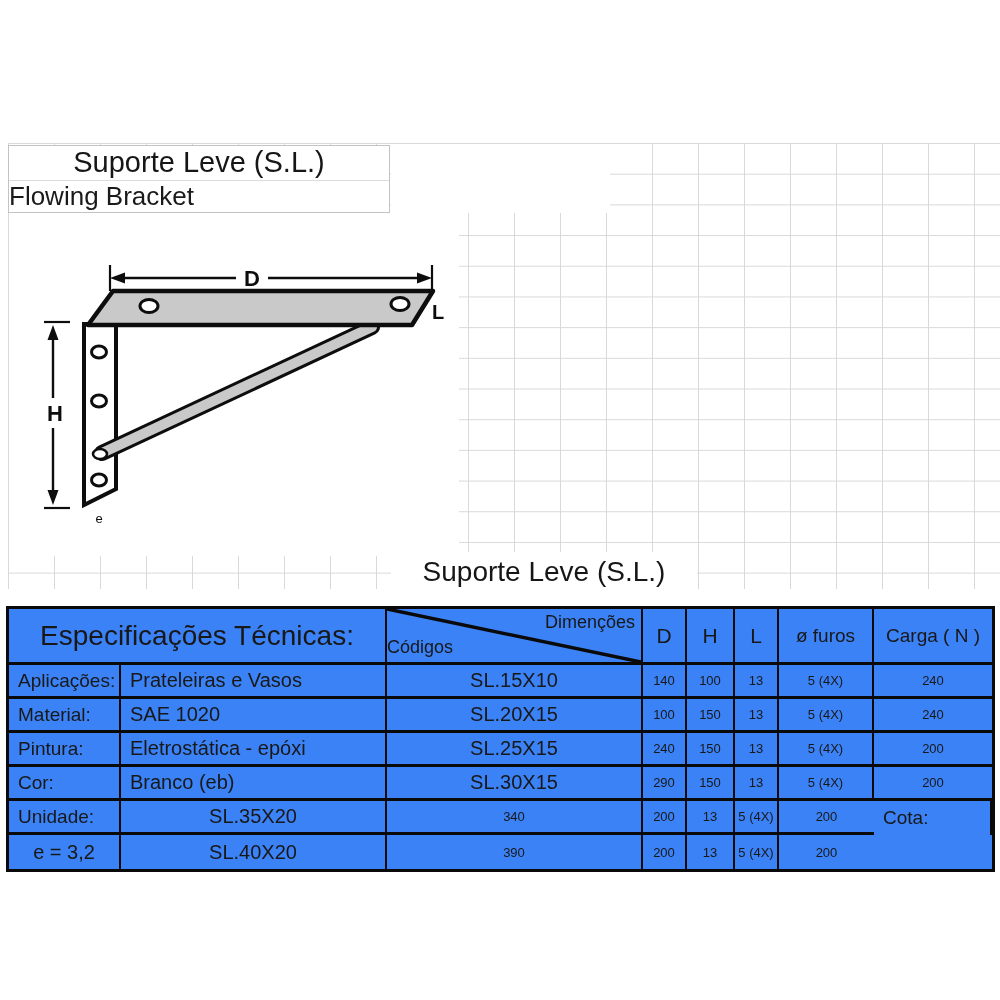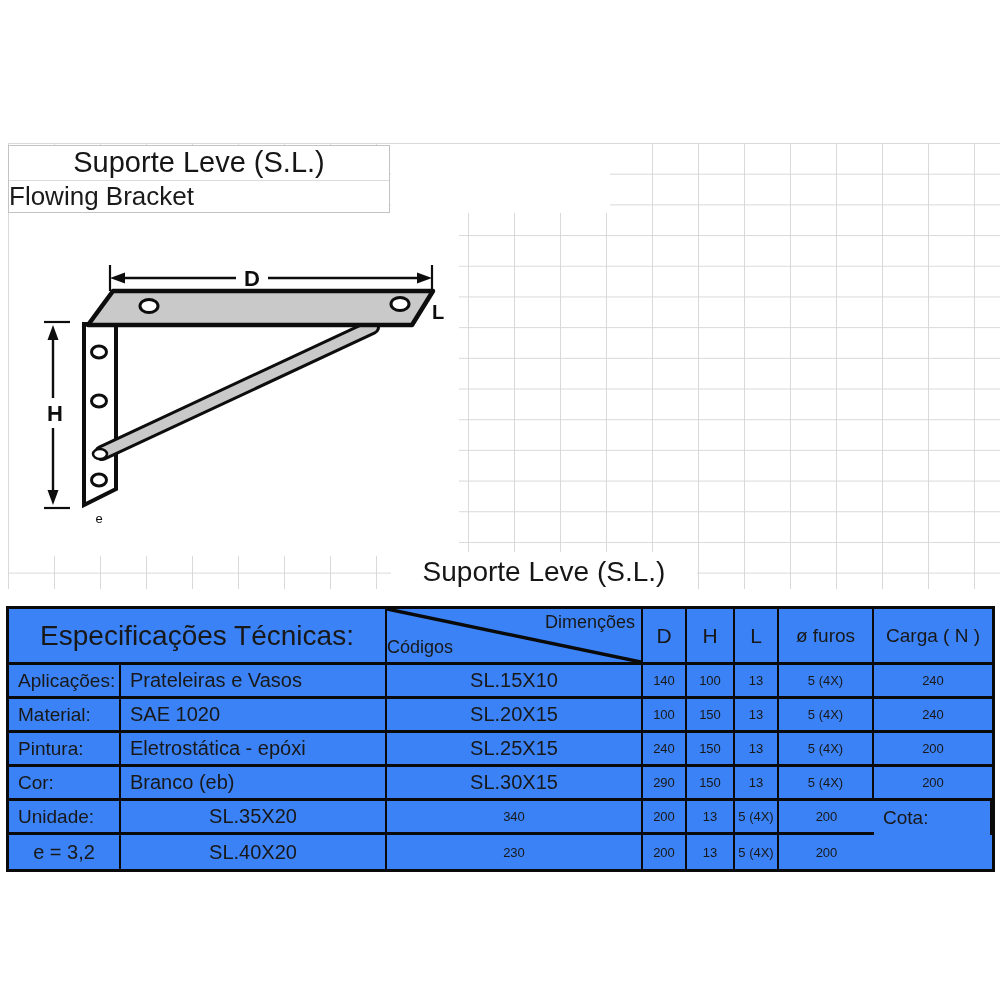--- a/index.html
+++ b/index.html
@@ -178,18 +178,18 @@
   <div class="cell">SL.35X20</div>
   <div class="cell num">340</div>
   <div class="cell num">200</div>
   <div class="cell num">13</div>
   <div class="cell num">5 (4X)</div>
   <div class="cell num lastcol">200</div>
 
   <div class="cell left lastrow" style="font-size:19px">Cota:</div>
   <div class="cell lastrow">e = 3,2</div>
   <div class="cell lastrow">SL.40X20</div>
-  <div class="cell num lastrow">230</div>
+  <div class="cell num lastrow">390</div>
   <div class="cell num lastrow">200</div>
   <div class="cell num lastrow">13</div>
   <div class="cell num lastrow">5 (4X)</div>
   <div class="cell num lastcol lastrow">200</div>
 </div>
 
 </body></html>

